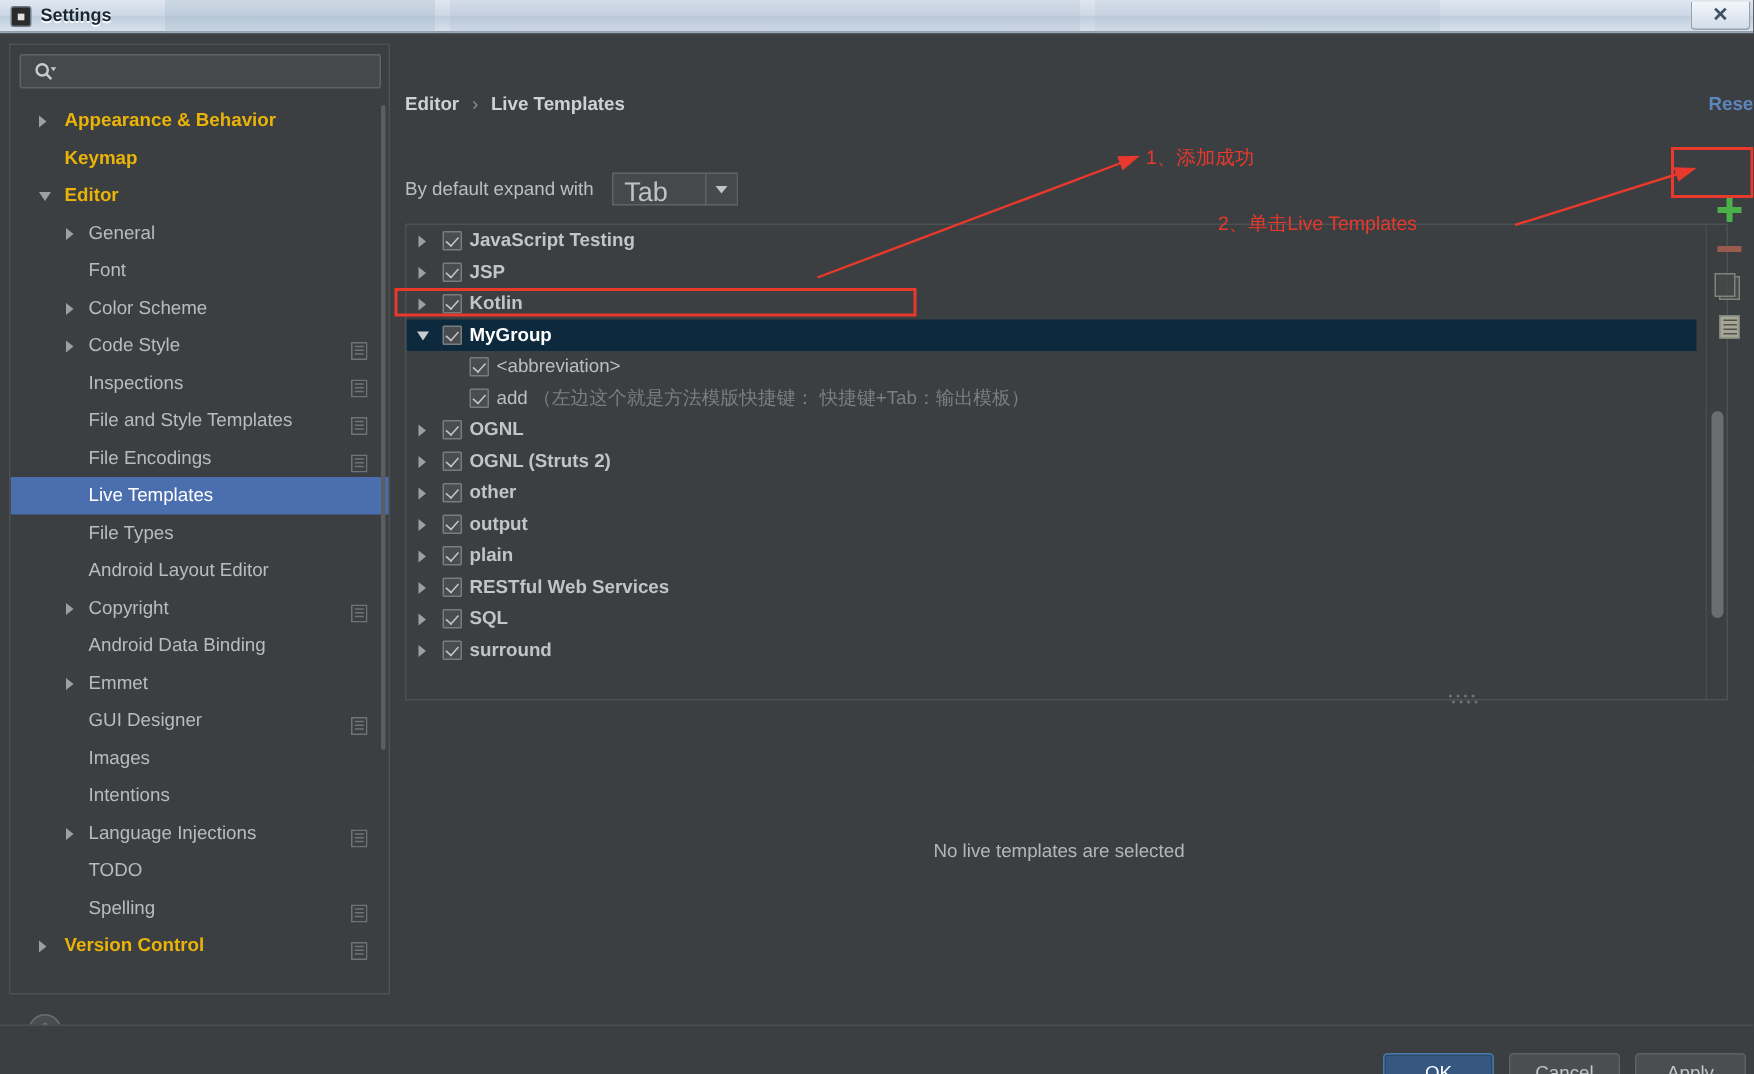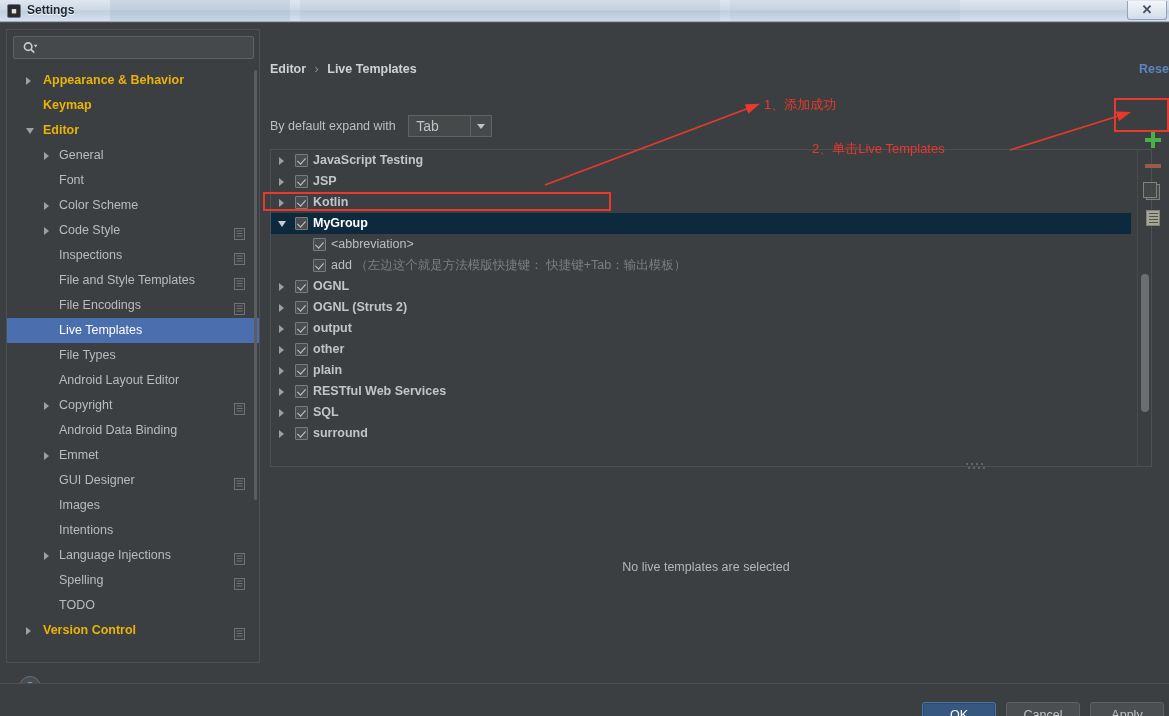--- a/index.html
+++ b/index.html
@@ -184,21 +184,21 @@
     position: relative;
     margin-left: 8px;
     width: 84px; height: 22px;
     background: #45494a;
     border: 1px solid #5f6365;
     vertical-align: middle;
     cursor: pointer;
   }
   .combo .cval {
     position: absolute; left: 7px; top: 2px;
-    font-size: 14px; color: #bfc3c4;
+    font-size: 18px; color: #bfc3c4;
   }
   .combo .cbtn {
     position: absolute; right: 0; top: 0;
     width: 21px; height: 20px;
     border-left: 1px solid #5f6365;
     background: #45494a;
   }
   .combo .cbtn::after {
     content: "";
     position: absolute; left: 6px; top: 8px;
@@ -462,27 +462,27 @@
                 <line x1="2.5" y1="8" x2="8.5" y2="8" stroke="#9a9e9f"></line>
               </svg></span></div>
           <div class="sb-item l1"><span>Images</span></div>
           <div class="sb-item l1"><span>Intentions</span></div>
           <div class="sb-item l1"><span class="sb-arrow"></span><span>Language Injections</span><span class="sb-badge"><svg viewBox="0 0 11 12" width="11" height="12">
                 <rect x="0.5" y="0.5" width="10" height="11" fill="none" stroke="#9a9e9f"></rect>
                 <line x1="2.5" y1="3" x2="8.5" y2="3" stroke="#9a9e9f"></line>
                 <line x1="2.5" y1="5.5" x2="8.5" y2="5.5" stroke="#9a9e9f"></line>
                 <line x1="2.5" y1="8" x2="8.5" y2="8" stroke="#9a9e9f"></line>
               </svg></span></div>
+          <div class="sb-item l1"><span>TODO</span></div>
           <div class="sb-item l1"><span>Spelling</span><span class="sb-badge"><svg viewBox="0 0 11 12" width="11" height="12">
                 <rect x="0.5" y="0.5" width="10" height="11" fill="none" stroke="#9a9e9f"></rect>
                 <line x1="2.5" y1="3" x2="8.5" y2="3" stroke="#9a9e9f"></line>
                 <line x1="2.5" y1="5.5" x2="8.5" y2="5.5" stroke="#9a9e9f"></line>
                 <line x1="2.5" y1="8" x2="8.5" y2="8" stroke="#9a9e9f"></line>
               </svg></span></div>
-          <div class="sb-item l1"><span>TODO</span></div>
           <div class="sb-item l0 bold"><span class="sb-arrow"></span><span>Version Control</span><span class="sb-badge"><svg viewBox="0 0 11 12" width="11" height="12">
                 <rect x="0.5" y="0.5" width="10" height="11" fill="none" stroke="#9a9e9f"></rect>
                 <line x1="2.5" y1="3" x2="8.5" y2="3" stroke="#9a9e9f"></line>
                 <line x1="2.5" y1="5.5" x2="8.5" y2="5.5" stroke="#9a9e9f"></line>
                 <line x1="2.5" y1="8" x2="8.5" y2="8" stroke="#9a9e9f"></line>
               </svg></span></div>
         </div>
       <div class="sb-scrollline"></div>
     </div>
 
@@ -508,22 +508,22 @@
       <div class="tt-panel">
         <div class="tt-rows" id="tt-rows">
             <div class="tt-row l0"><span class="tt-arrow"></span><span class="chk"></span><span class="lbl">JavaScript Testing</span></div>
             <div class="tt-row l0"><span class="tt-arrow"></span><span class="chk"></span><span class="lbl">JSP</span></div>
             <div class="tt-row l0"><span class="tt-arrow"></span><span class="chk"></span><span class="lbl">Kotlin</span></div>
             <div class="tt-row l0 selected"><span class="tt-arrow open"></span><span class="chk"></span><span class="lbl">MyGroup</span></div>
             <div class="tt-row l1 child"><span class="chk"></span><span class="lbl">&lt;abbreviation&gt;</span></div>
             <div class="tt-row l1 child"><span class="chk"></span><span class="lbl">add</span> <span class="cmt">（左边这个就是方法模版快捷键： 快捷键+Tab：输出模板）</span></div>
             <div class="tt-row l0"><span class="tt-arrow"></span><span class="chk"></span><span class="lbl">OGNL</span></div>
             <div class="tt-row l0"><span class="tt-arrow"></span><span class="chk"></span><span class="lbl">OGNL (Struts 2)</span></div>
+            <div class="tt-row l0"><span class="tt-arrow"></span><span class="chk"></span><span class="lbl">other</span></div>
             <div class="tt-row l0"><span class="tt-arrow"></span><span class="chk"></span><span class="lbl">output</span></div>
-            <div class="tt-row l0"><span class="tt-arrow"></span><span class="chk"></span><span class="lbl">other</span></div>
             <div class="tt-row l0"><span class="tt-arrow"></span><span class="chk"></span><span class="lbl">plain</span></div>
             <div class="tt-row l0"><span class="tt-arrow"></span><span class="chk"></span><span class="lbl">RESTful Web Services</span></div>
             <div class="tt-row l0"><span class="tt-arrow"></span><span class="chk"></span><span class="lbl">SQL</span></div>
             <div class="tt-row l0"><span class="tt-arrow"></span><span class="chk"></span><span class="lbl">surround</span></div>
           </div>
         <div class="tt-scroll-track">
           <div class="tt-scroll-thumb"></div>
         </div>
       </div>
 

